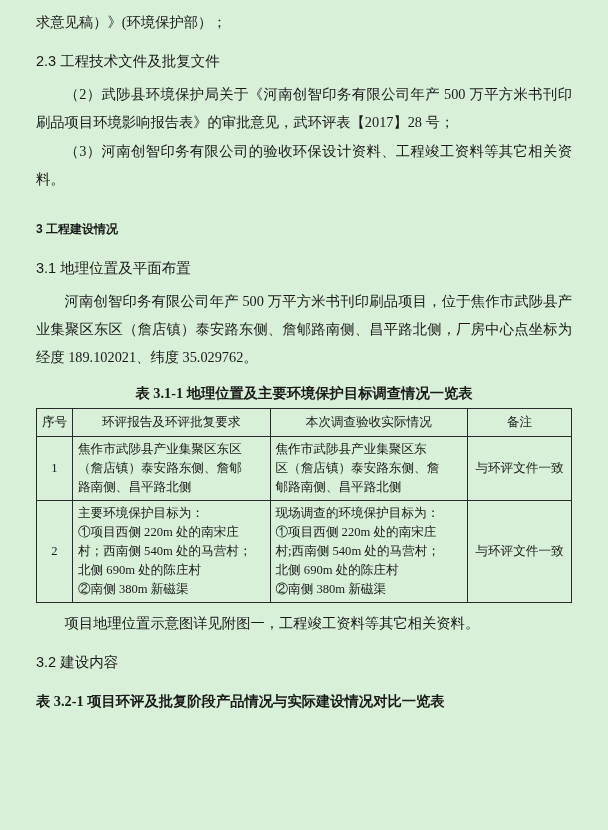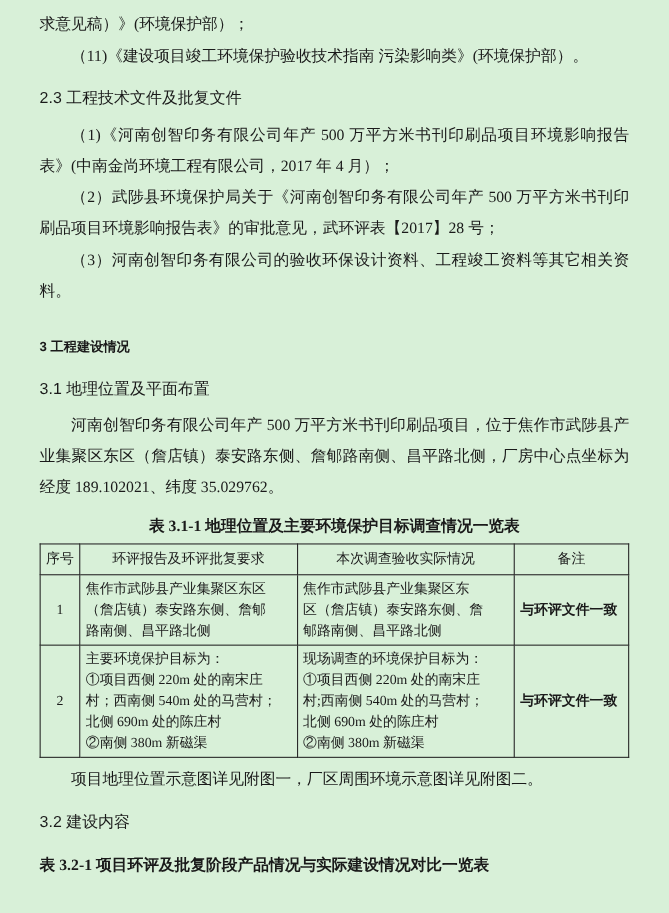--- a/index.html
+++ b/index.html
@@ -74,41 +74,38 @@
   }
   table.data-table th {
     text-align: center;
     font-weight: normal;
     padding: 4px 3px;
   }
   td.c-idx {
     text-align: center;
   }
   td.c-note {
-    text-align: left;
-    font-weight: bold;
+    text-align: center;
   }
   .cell-lines div {
     white-space: nowrap;
   }
   .col-idx { width: 36px; }
   .col-note { width: 104px; }
   .spacer-sm { height: 6px; }
 </style>
 </head>
 <body>
 
 <div class="page">
 
   <p class="body-text">求意见稿）》(环境保护部）；</p>
-  <p class="body-text indent">（11)《建设项目竣工环境保护验收技术指南 污染影响类》(环境保护部）。</p>
 
   <h3 class="heading">2.3  工程技术文件及批复文件</h3>
 
-  <p class="body-text indent">（1)《河南创智印务有限公司年产 500 万平方米书刊印刷品项目环境影响报告表》(中南金尚环境工程有限公司，2017 年 4 月）；</p>
   <p class="body-text indent">（2）武陟县环境保护局关于《河南创智印务有限公司年产 500 万平方米书刊印刷品项目环境影响报告表》的审批意见，武环评表【2017】28 号；</p>
   <p class="body-text indent">（3）河南创智印务有限公司的验收环保设计资料、工程竣工资料等其它相关资料。</p>
 
   <h2 class="heading-main">3  工程建设情况</h2>
 
   <h3 class="heading">3.1  地理位置及平面布置</h3>
 
   <p class="body-text indent">河南创智印务有限公司年产 500 万平方米书刊印刷品项目，位于焦作市武陟县产业集聚区东区（詹店镇）泰安路东侧、詹郇路南侧、昌平路北侧，厂房中心点坐标为经度 189.102021、纬度 35.029762。</p>
 
   <div class="tbl-caption">表 3.1-1   地理位置及主要环境保护目标调查情况一览表</div>
@@ -159,20 +156,20 @@
           <div>北侧 690m 处的陈庄村</div>
           <div>②南侧 380m 新磁渠</div>
         </td>
         <td class="c-note">与环评文件一致</td>
       </tr>
     </tbody>
   </table>
 
   <div class="spacer-sm"></div>
 
-  <p class="body-text indent">项目地理位置示意图详见附图一，厂区周围环境示意图详见附图二。</p>
+  <p class="body-text indent">项目地理位置示意图详见附图一，工程竣工资料等其它相关资料。</p>
 
   <h3 class="heading">3.2  建设内容</h3>
 
 
   <div class="tbl-caption-left">表 3.2-1   项目环评及批复阶段产品情况与实际建设情况对比一览表</div>
 
 </div>
 
 </body></html>

